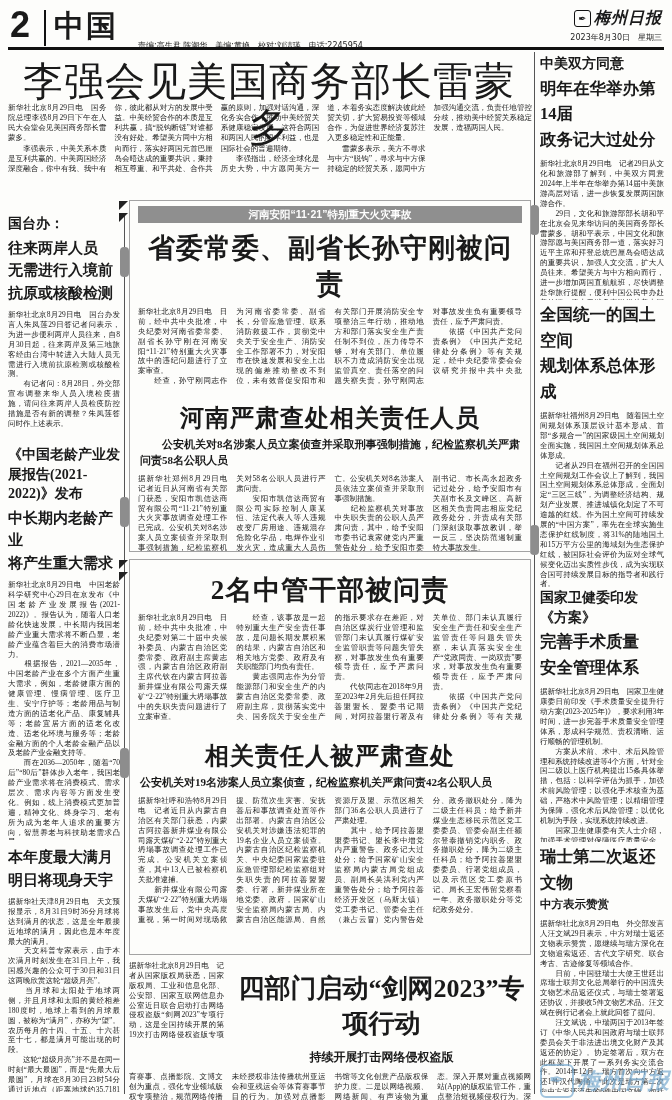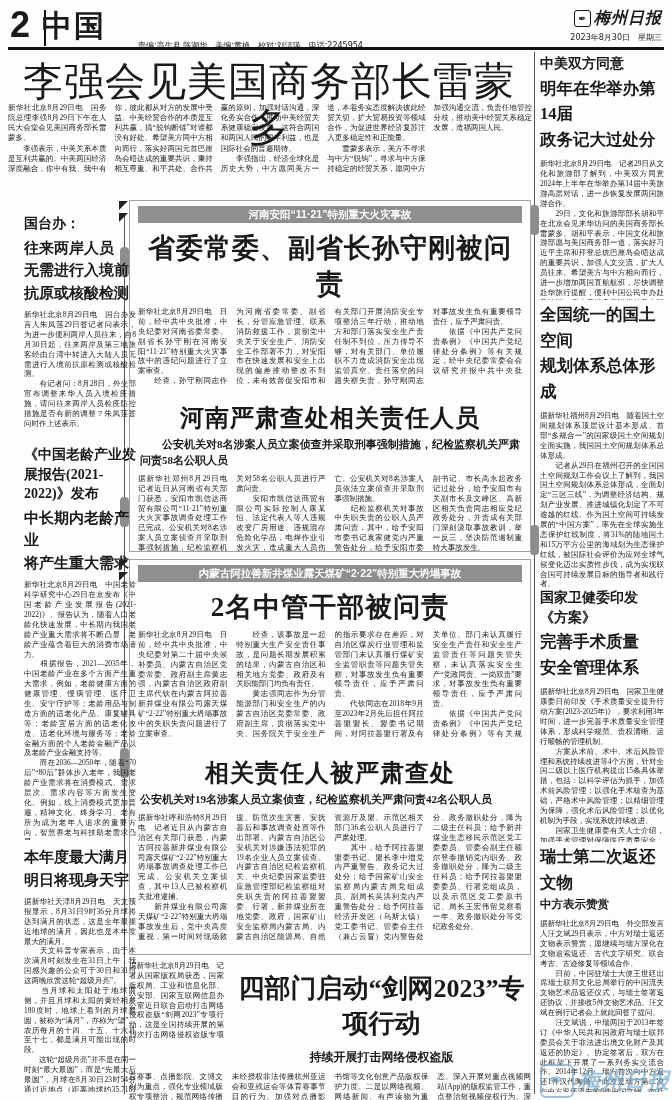--- a/index.html
+++ b/index.html
@@ -2,39 +2,39 @@
 <html><head>
 <meta charset="utf-8">
 <style>
   html,body{margin:0;padding:0;background:#e8e8e4;}
   #page{position:relative;width:672px;height:1100px;background:#fdfdfb;overflow:hidden;
         font-family:"Liberation Serif","DejaVu Serif",serif;color:#1a1a1a;}
   
   #header{position:absolute;left:10px;top:8px;right:10px;height:38px;}
   .pagenum{position:absolute;left:0;top:-4px;font-size:36px;font-weight:900;font-family:"Liberation Sans",sans-serif;}
   .head-vrule{position:absolute;left:34px;top:2px;width:2px;height:36px;background:#111;}
-  .section{position:absolute;left:32px;top:-2px;font-size:30px;font-weight:900;font-family:"Liberation Sans",sans-serif;letter-spacing:2px;}
+  .section{position:absolute;left:44px;top:-2px;font-size:30px;font-weight:900;font-family:"Liberation Sans",sans-serif;letter-spacing:2px;}
   .staff{position:absolute;left:128px;top:32px;font-size:8px;color:#222;font-family:"DejaVu Sans",sans-serif;}
   .masthead{position:absolute;right:0;top:0;text-align:right;}
   .mast-row{display:flex;align-items:center;justify-content:flex-end;gap:3px;}
   .mast-icon{display:inline-block;width:15px;height:15px;border:1.5px solid #111;border-radius:3px;
              font-size:10px;line-height:15px;text-align:center;font-style:normal;}
   .mast-name{font-size:16px;font-weight:900;font-style:italic;letter-spacing:1px;}
   .mast-date{font-size:8px;margin-top:3px;color:#222;font-family:"DejaVu Sans",sans-serif;}
   #headrule{position:absolute;left:8px;top:47px;width:656px;height:3px;background:#111;}
   
   #main-headline{position:absolute;left:6px;top:59px;width:526px;text-align:center;
       font-size:40px;line-height:1.15;font-weight:400;letter-spacing:1px;}
   #main-body{position:absolute;left:8px;top:103px;width:524px;height:102px;overflow:hidden;
       column-count:5;column-gap:8px;font-size:7.5px;line-height:1.35;text-align:justify;white-space:pre-line;}
   
   .vrule{position:absolute;width:1px;background:#555;}
   .rule-tab{position:absolute;width:9px;height:30px;background:#8d8d8d;border-radius:4px;}
   
-  #left-col{position:absolute;left:24px;top:214px;width:112px;}
+  #left-col{position:absolute;left:8px;top:214px;width:112px;}
   .story{overflow:hidden;}
   .kicker{font-size:14px;font-weight:700;line-height:1.4;}
   .lhead{font-size:15px;font-weight:900;line-height:1.5;margin:3px 0 6px 0;white-space:pre-line;}
   .body{font-size:7.5px;line-height:1.32;text-align:justify;white-space:pre-line;}
   
   #right-col{position:absolute;left:540px;top:54px;width:124px;}
   .rhead{font-size:16.5px;font-weight:900;line-height:1.55;margin:2px 0 7px 0;white-space:pre-line;}
   .rsub{font-size:11.5px;font-weight:700;margin:0 0 7px 0;}
   
   #center{position:absolute;left:129px;top:200px;width:402px;}
@@ -140,21 +140,20 @@
       <div class="bh2">河南严肃查处相关责任人员</div>
       <div class="bsub">公安机关对8名涉案人员立案侦查并采取刑事强制措施，纪检监察机关严肃问责58名公职人员</div>
       <div class="cols4" style="height:118px;">据新华社郑州8月29日电　记者近日从河南省有关部门获悉，安阳市凯信达商贸有限公司“11·21”特别重大火灾事故调查处理工作已完成。公安机关对8名涉案人员立案侦查并采取刑事强制措施，纪检监察机关对58名公职人员进行严肃问责。
 　　安阳市凯信达商贸有限公司实际控制人康某恒、法定代表人等人违规改变厂房用途、违规混存危险化学品，电焊作业引发火灾，造成重大人员伤亡。公安机关对8名涉案人员依法立案侦查并采取刑事强制措施。
 　　纪检监察机关对事故中失职失责的公职人员严肃问责，其中，给予安阳市委书记袁家健党内严重警告处分，给予安阳市委副书记、市长高永起政务记过处分，给予安阳市有关副市长及文峰区、高新区相关负责同志相应党纪政务处分，并责成有关部门深刻汲取事故教训，举一反三，坚决防范遏制重特大事故发生。</div>
     </div>
 
     <div class="newsbox" style="height:396px;margin-top:7px;">
       <span class="corner" style="left:-11px;top:0px;"></span>
       <span class="corner" style="left:-11px;top:12px;"></span>
-      <div class="banner">内蒙古阿拉善新井煤业露天煤矿“2·22”特别重大坍塌事故</div>
       <div class="bh1">2名中管干部被问责</div>
       <div class="cols4" style="height:118px;">新华社北京8月29日电　日前，经中共中央批准，中央纪委对第二十届中央候补委员、内蒙古自治区党委常委、政府副主席黄志强，内蒙古自治区政府副主席代钦在内蒙古阿拉善新井煤业有限公司露天煤矿“2·22”特别重大坍塌事故中的失职失责问题进行了立案审查。
 　　经查，该事故是一起特别重大生产安全责任事故，是问题长期发展积累的结果，内蒙古自治区和相关地方党委、政府及有关职能部门均负有责任。
 　　黄志强同志作为分管能源部门和安全生产的内蒙古自治区党委常委、政府副主席，贯彻落实党中央、国务院关于安全生产的指示要求存在差距，对自治区煤炭行业管理和监管部门未认真履行煤矿安全监管职责等问题失管失察，对事故发生负有重要领导责任，应予严肃问责。
 　　代钦同志在2018年9月至2023年2月先后担任阿拉善盟盟长、盟委书记期间，对阿拉善盟行署及有关单位、部门未认真履行安全生产责任和安全生产监管责任等问题失管失察，未认真落实安全生产“党政同责、一岗双责”要求，对事故发生负有重要领导责任，应予严肃问责。
 　　依据《中国共产党问责条例》《中国共产党纪律处分条例》等有关规定，经中央纪委常委会会议研究并报中共中央批准，决定分别给予黄志强同志党内警告处分、代钦同志党内严重警告处分。</div>
       <div class="bh2">相关责任人被严肃查处</div>
       <div class="bsub center">公安机关对19名涉案人员立案侦查，纪检监察机关严肃问责42名公职人员</div>
       <div class="cols4" style="height:150px;">据新华社呼和浩特8月29日电　记者近日从内蒙古自治区有关部门获悉，内蒙古阿拉善新井煤业有限公司露天煤矿“2·22”特别重大坍塌事故调查处理工作已完成。公安机关立案侦查，其中13人已被检察机关批准逮捕。
 　　新井煤业有限公司露天煤矿“2·22”特别重大坍塌事故发生后，党中央高度重视，第一时间对现场救援、防范次生灾害、安抚善后和事故调查处置等作出部署。内蒙古自治区公安机关对涉嫌违法犯罪的19名企业人员立案侦查。内蒙古自治区纪检监察机关、中央纪委国家监委驻应急管理部纪检监察组对失职失责的阿拉善盟盟委、行署，新井煤业所在地党委、政府，国家矿山安全监察局内蒙古局、内蒙古自治区能源局、自然资源厅及盟、示范区相关部门36名公职人员进行了严肃处理。

